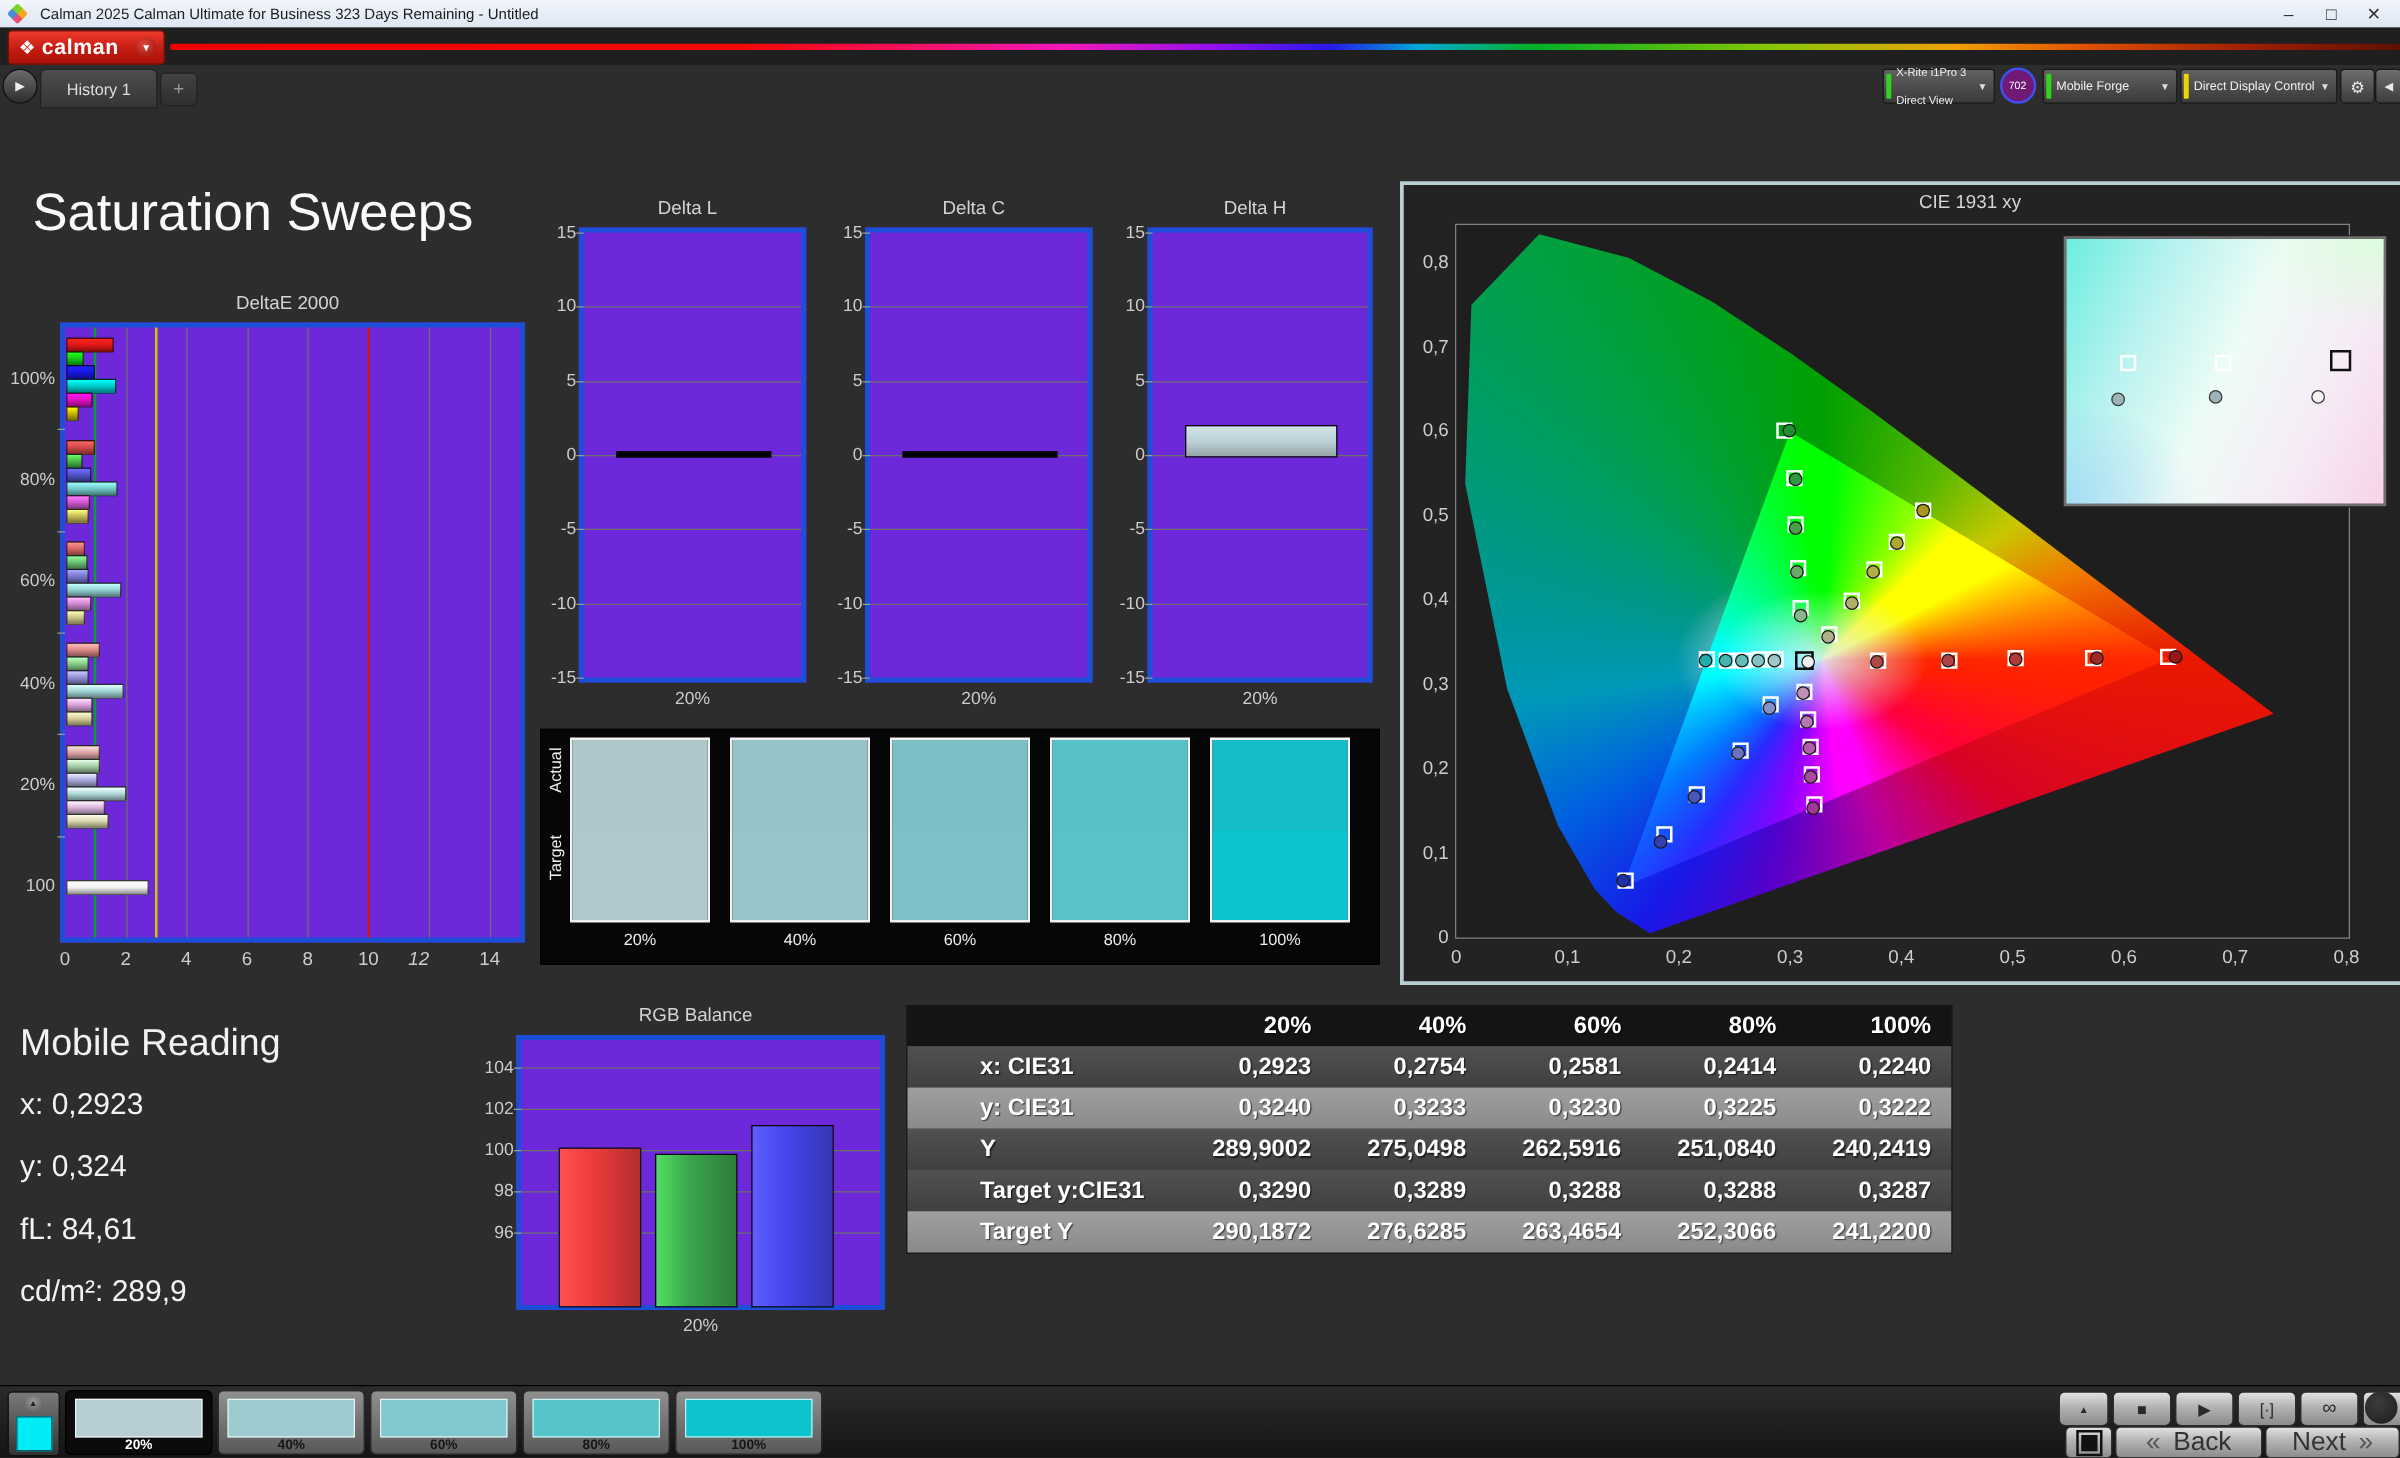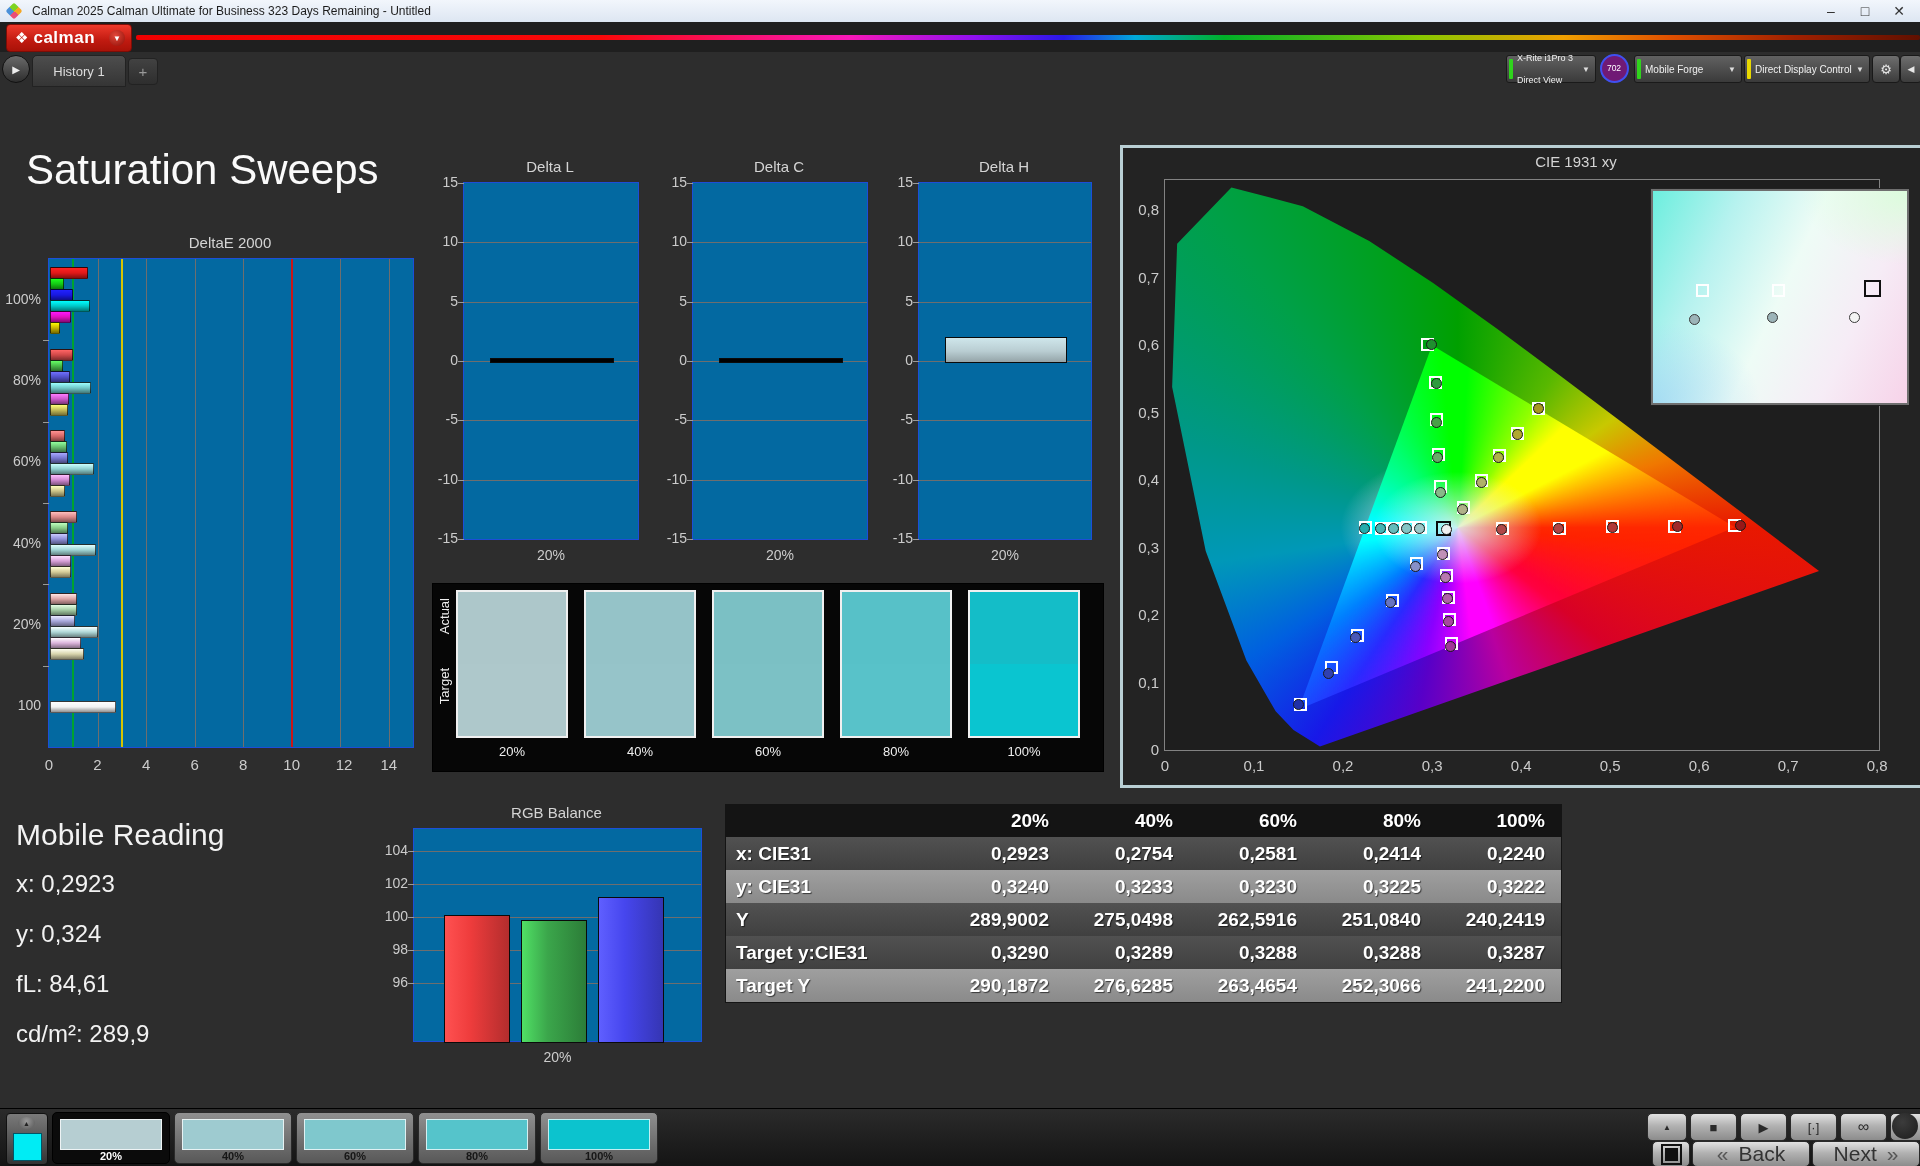--- a/index.html
+++ b/index.html
@@ -52,21 +52,21 @@
     border:2px solid #4050f0;color:#fff;font-size:8.5px;display:flex;align-items:center;justify-content:center;}
   .small-tool{position:absolute;top:3px;width:26px;height:26px;border-radius:4px;
     background:linear-gradient(180deg,#6e6e6e,#3c3c3c);border:1px solid #191919;display:flex;
     align-items:center;justify-content:center;color:#e8e8e8;font-size:13px;}
 
   
   #page-title{left:26px;top:146px;font-size:42px;color:#fafafa;}
   .chart-title{position:absolute;text-align:center;font-size:15px;color:#d4d4d4;}
 
   
-  .plot{position:absolute;background:#0369a1;border:1px solid #1d4ed8;}
+  .plot{position:absolute;background:#6d28d9;border:4px solid #1d4ed8;}
   .grid-v{position:absolute;top:0;bottom:0;width:1px;background:#6e6e6e;}
   .grid-h{position:absolute;left:0;right:0;height:1px;background:#6e6e6e;}
   .ref-v{position:absolute;top:0;bottom:0;width:2px;}
   .de-ylab{position:absolute;left:-52px;width:44px;text-align:right;font-size:14px;color:#ccc;}
   .de-tick{position:absolute;left:-6px;width:6px;height:1px;background:#9a9a9a;}
   .de-bar{position:absolute;left:1px;border:1px solid rgba(0,0,0,.65);border-radius:1px;}
   .de-xlab{position:absolute;bottom:-26px;width:32px;text-align:center;font-size:15px;color:#ccc;}
   .lch-ylab{position:absolute;left:-38px;width:32px;text-align:right;font-size:14px;color:#ccc;}
   .lch-tick{position:absolute;left:-6px;width:6px;height:1px;background:#9a9a9a;}
   .lch-xlab{position:absolute;bottom:-24px;left:0;right:0;text-align:center;font-size:14px;color:#ccc;}
@@ -122,21 +122,21 @@
   #current-reading{left:16px;top:818px;color:#f2f2f2;}
   #cr-title{font-size:30px;margin-bottom:18px;}
   .cr-line{font-size:24px;margin-bottom:22px;}
 
   
   #results-table{left:725px;top:804px;width:835px;border:1px solid #141414;}
   .tr{display:grid;grid-template-columns:215px repeat(5,124px);height:33px;align-items:center;}
   .tr.head{height:32px;background:#141414;}
   .tr.dark{background:linear-gradient(180deg,#515151,#404040);}
   .tr.light{background:linear-gradient(180deg,#9f9f9f,#8a8a8a);}
-  .tl{padding-left:10px;font-weight:bold;font-size:19px;color:#fff;text-shadow:1px 1px 1px rgba(0,0,0,.6);}
+  .tl{padding-left:10px;font-weight:bold;font-size:19px;color:#fff;text-shadow:1px 1px 1px rgba(0,0,0,.6);margin-left:48px;}
   .td,.th{text-align:right;padding-right:16px;font-weight:bold;font-size:19px;color:#fff;
     text-shadow:1px 1px 1px rgba(0,0,0,.6);}
 
   
   #footer{left:0;top:1108px;width:1920px;height:58px;background:linear-gradient(180deg,#2b2b2b,#141414);
     border-top:1px solid #000;}
   #footer-tool{position:absolute;left:6px;top:4px;width:40px;height:50px;border-radius:4px;
     background:linear-gradient(180deg,#7a7a7a,#333);border:1px solid #111;}
   #footer-tool .arr{position:absolute;left:11px;top:3px;width:17px;height:12px;border-radius:50%;
     background:radial-gradient(circle at 50% 35%,#999,#555);display:flex;align-items:center;
@@ -266,21 +266,21 @@
     <div class="de-bar" style="top: 388.5px; width: 31.5467px; height: 10px; background: linear-gradient(rgb(255, 255, 241), rgb(216, 212, 172) 50%, rgb(130, 127, 103));"></div>
     <div class="de-ylab" style="top: 438.333px;">100</div>
     <div class="de-tick" style="top: 406.667px;"></div>
     <div class="de-bar" style="top: 442.333px; width: 64.3067px; height: 10px; background: linear-gradient(rgb(255, 255, 255), rgb(242, 242, 242) 50%, rgb(145, 145, 145));"></div>
     <div class="de-xlab" style="left: -16px;">0</div>
     <div class="de-xlab" style="left: 32.5333px;">2</div>
     <div class="de-xlab" style="left: 81.0667px;">4</div>
     <div class="de-xlab" style="left: 129.6px;">6</div>
     <div class="de-xlab" style="left: 178.133px;">8</div>
     <div class="de-xlab" style="left: 226.667px;">10</div>
-    <div class="de-xlab" style="left: 279px;">12</div>
+    <div class="de-xlab" style="left: 267px; font-style: italic;">12</div>
     <div class="de-xlab" style="left: 323.733px;">14</div>
   </div>
 
 <div class="chart-title" style="left:463px;top:158px;width:174px;">Delta L</div>
 <div class="plot" id="dl-plot" style="left:463px;top:182px;width:174px;height:356px;">
     <div class="lch-ylab" style="top: -9px;">15</div>
     <div class="lch-tick" style="top: 0px;"></div>
     <div class="grid-h" style="top: 59.3333px;"></div>
     <div class="lch-ylab" style="top: 50.3333px;">10</div>
     <div class="lch-tick" style="top: 59.3333px;"></div>

